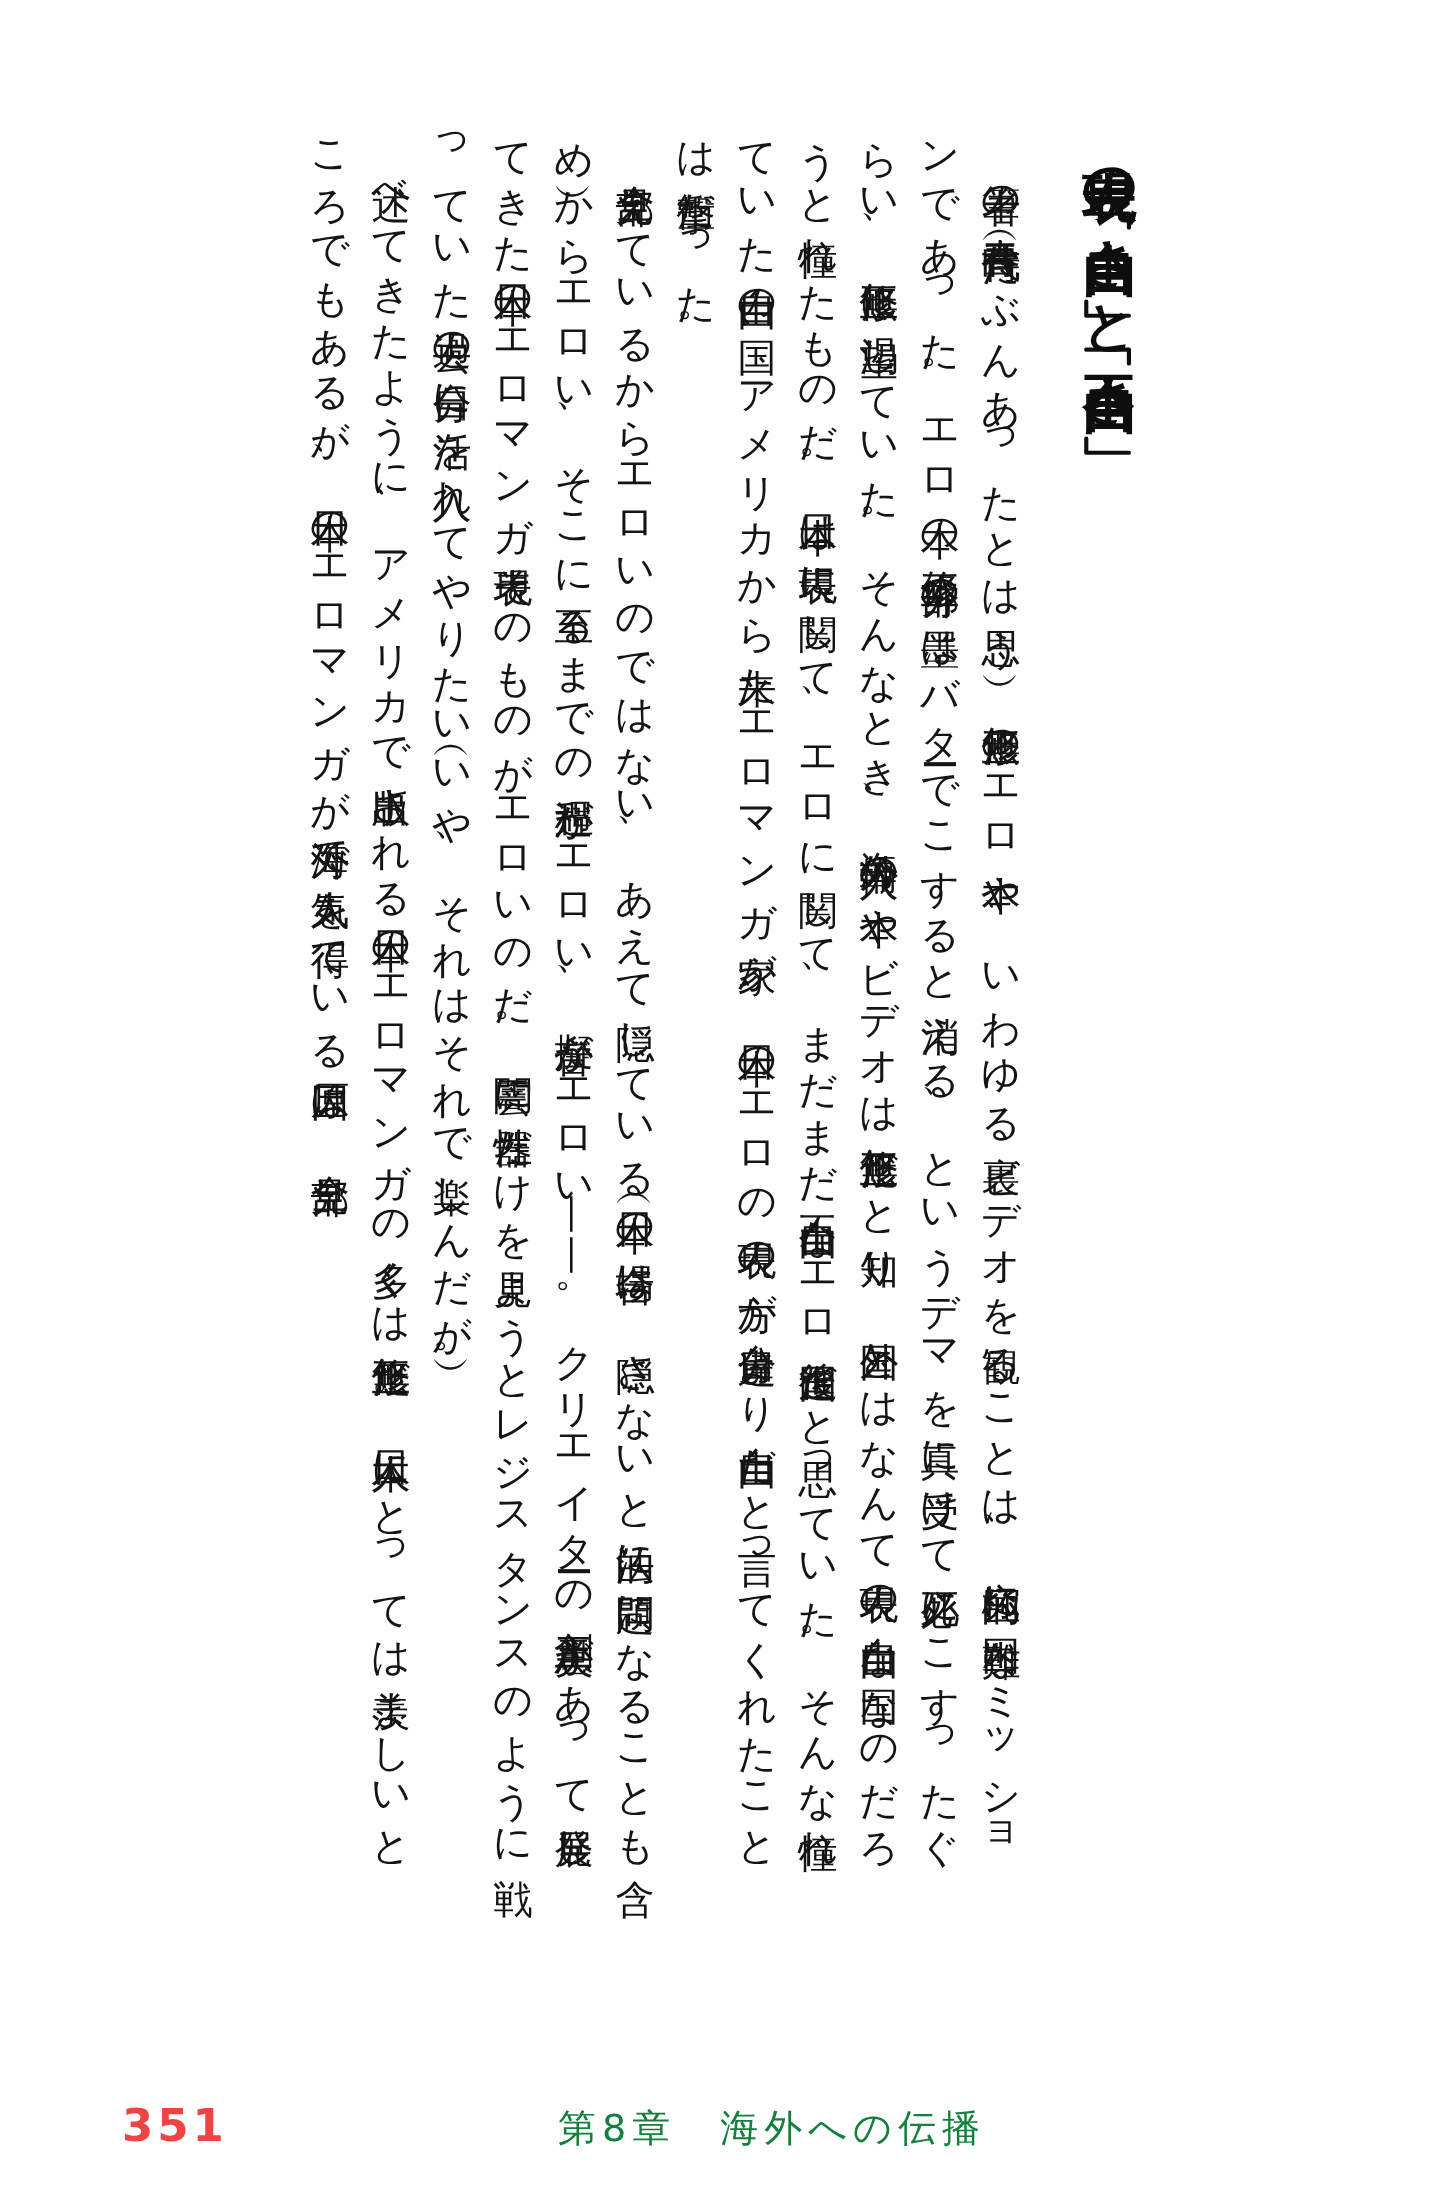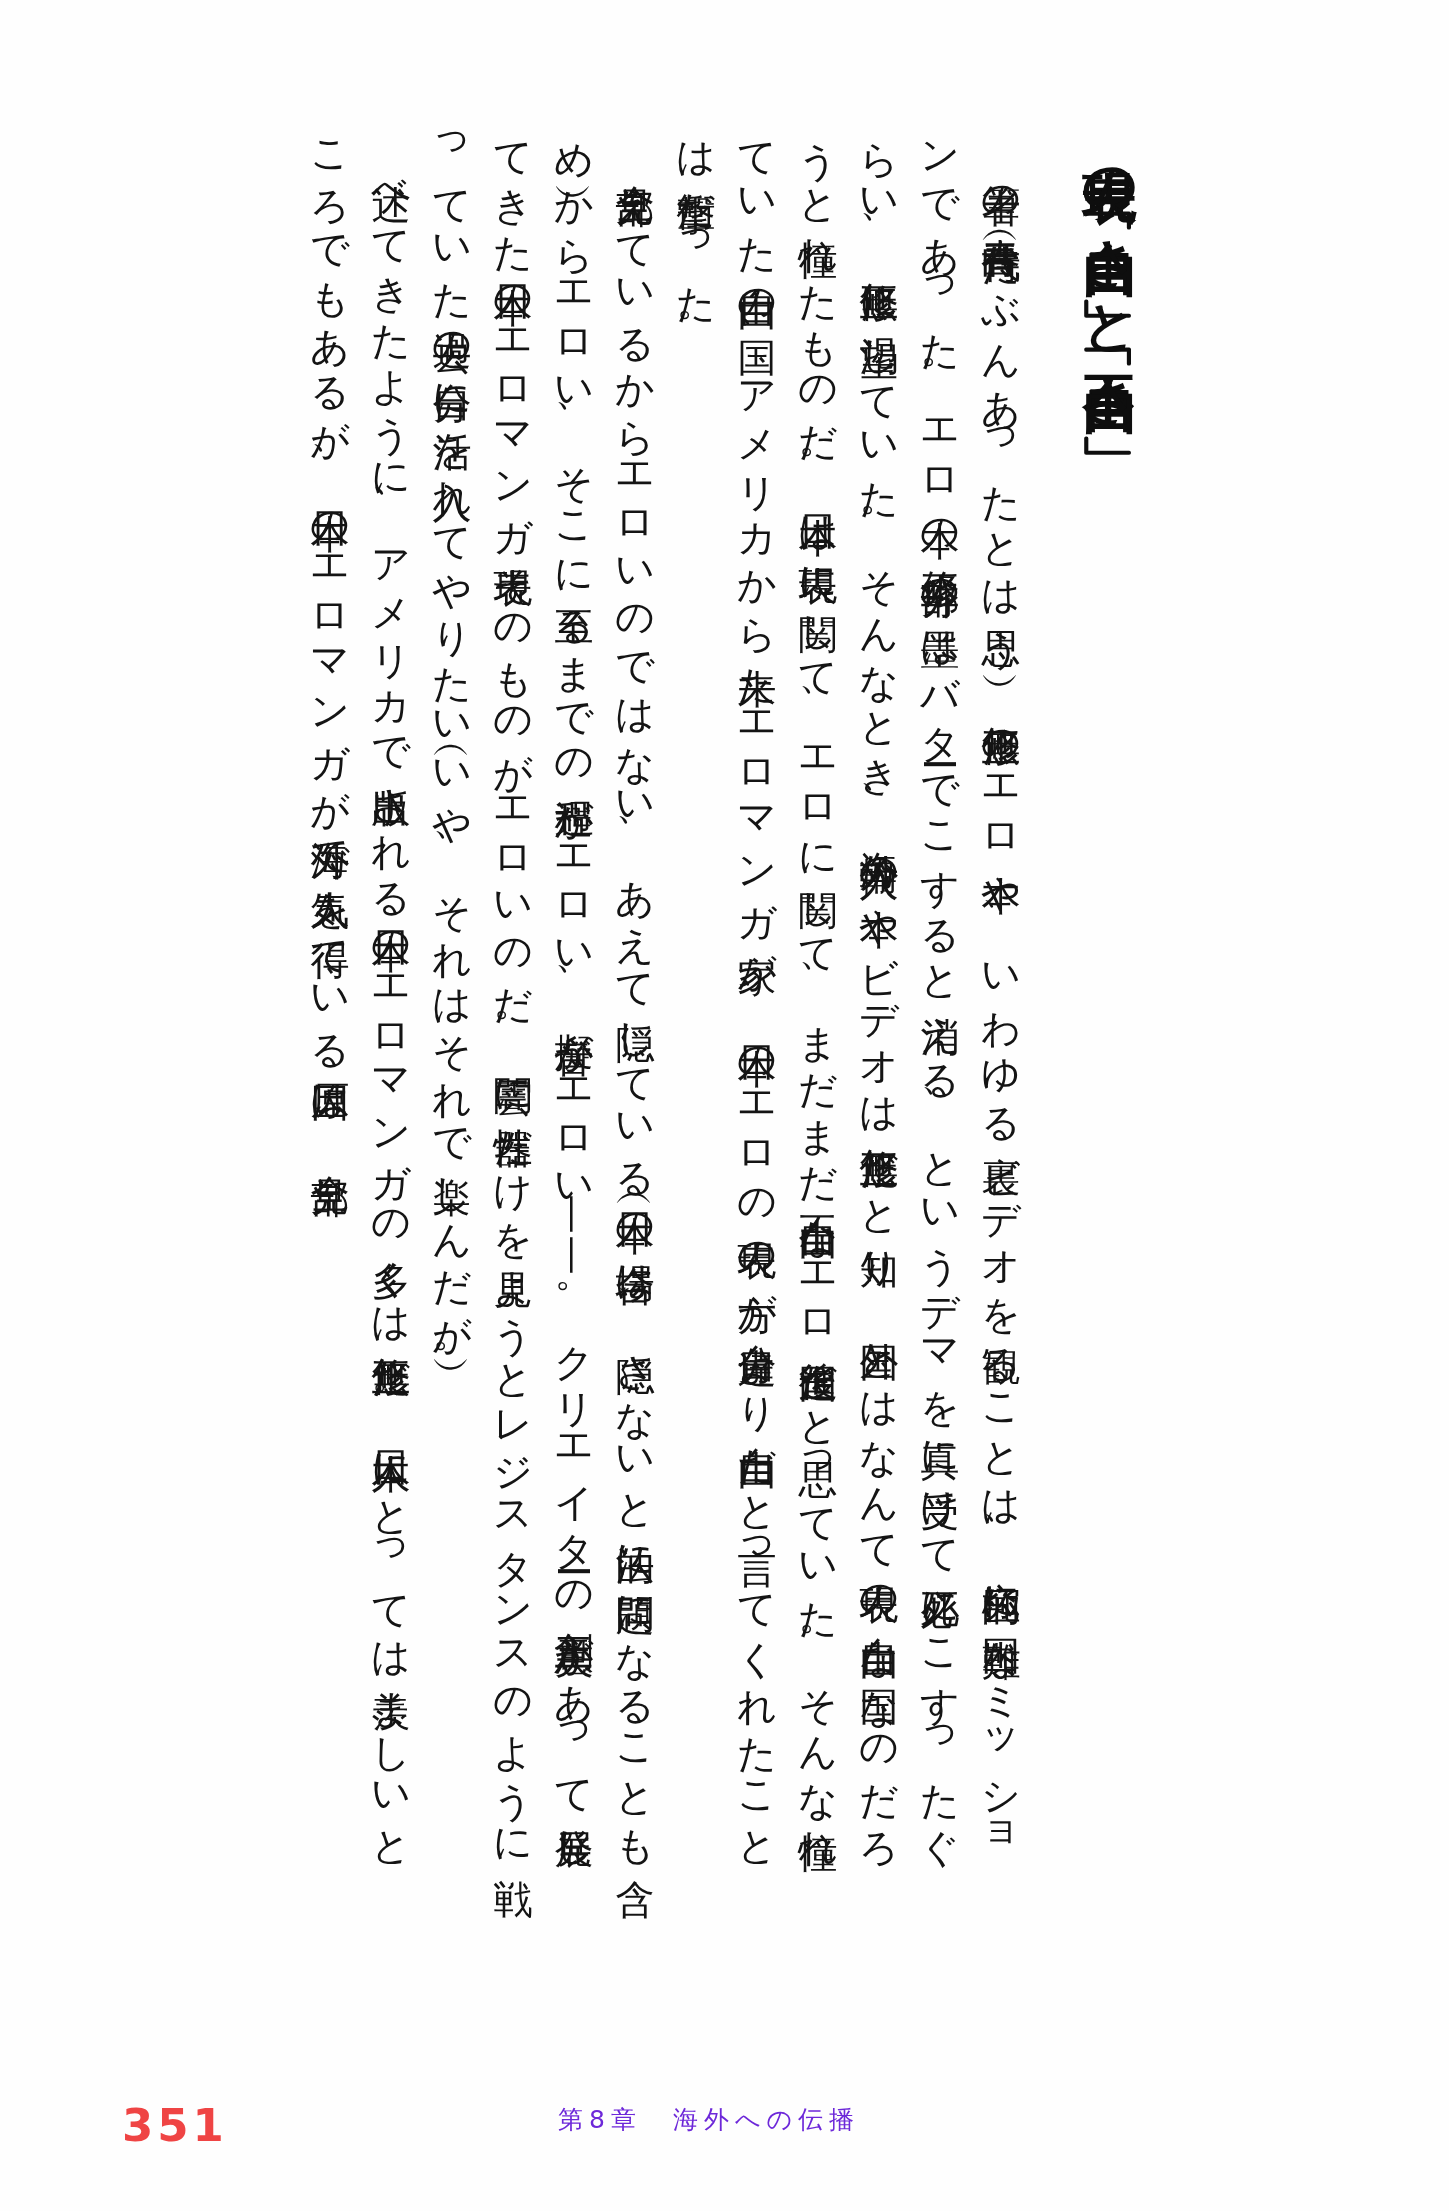--- a/index.html
+++ b/index.html
@@ -59,23 +59,23 @@
     font-size: 45px;
     letter-spacing: 4px;
     color: #ef4444;
     margin-top: 13px;
   }
   .footer-chapter {
     position: absolute;
     left: 558px;
     top: 2103px;
     font-family: "DejaVu Sans", "Liberation Sans", sans-serif;
-    font-size: 25px;
+    font-size: 38px;
     letter-spacing: 6px;
-    color: #6d28d9;
+    color: #15803d;
   }
 </style>
 </head>
 <body>
 
 <div class="page">
 
   <h1 class="section-title">表現の「自由さ」と「不自由さ」</h1>
 
   <div class="body-text">

